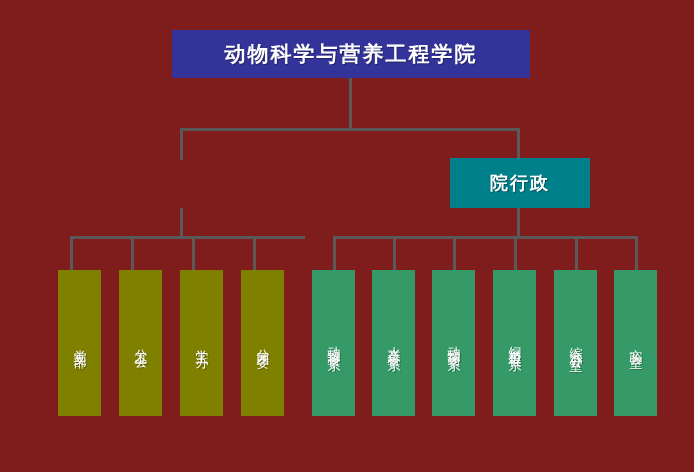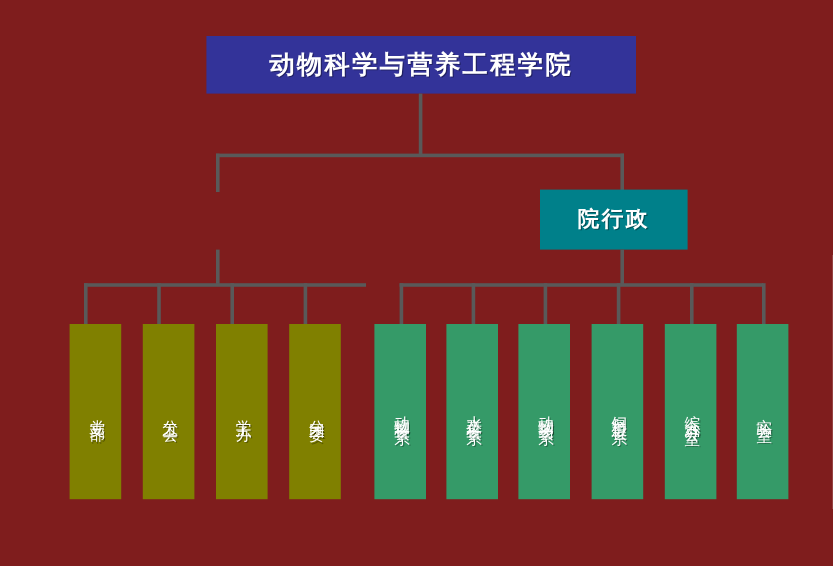--- a/index.html
+++ b/index.html
@@ -49,21 +49,21 @@
 
   
   .node.branch {
     height: 50px;
     background: #00808A;
     font-size: 18px;
     font-weight: bold;
     letter-spacing: 2px;
   }
   .node.branch.party   { left: 110px; top: 158px; width: 143px; }
-  .node.branch.admin   { left: 450px; top: 158px; width: 123px; }
+  .node.branch.admin   { left: 450px; top: 158px; width: 140px; }
 
   
   .node.leaf {
     top: 270px;
     height: 146px;
     width: 43px;
     font-size: 13px;
     font-weight: normal;
     writing-mode: vertical-rl;
     text-orientation: upright;

